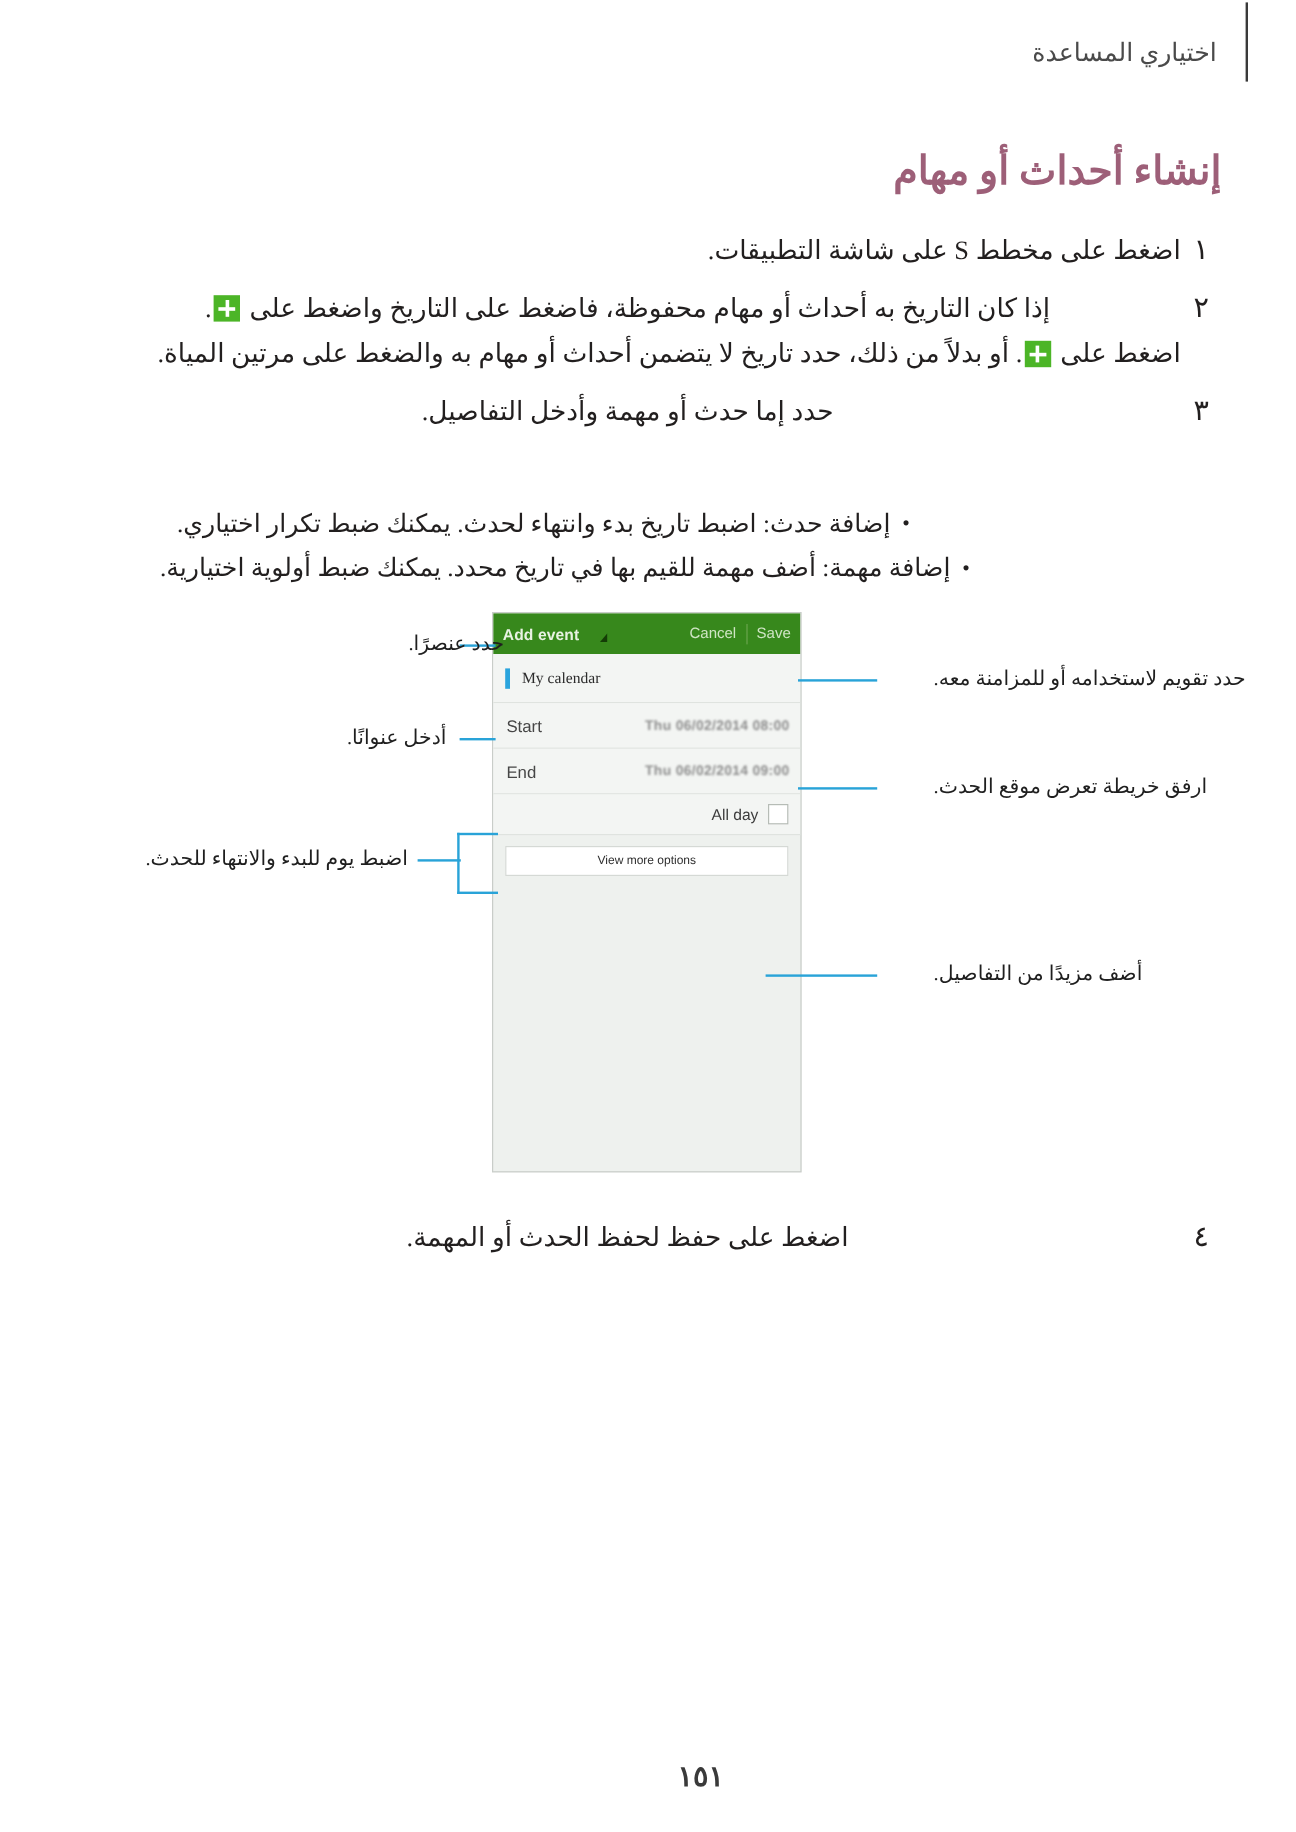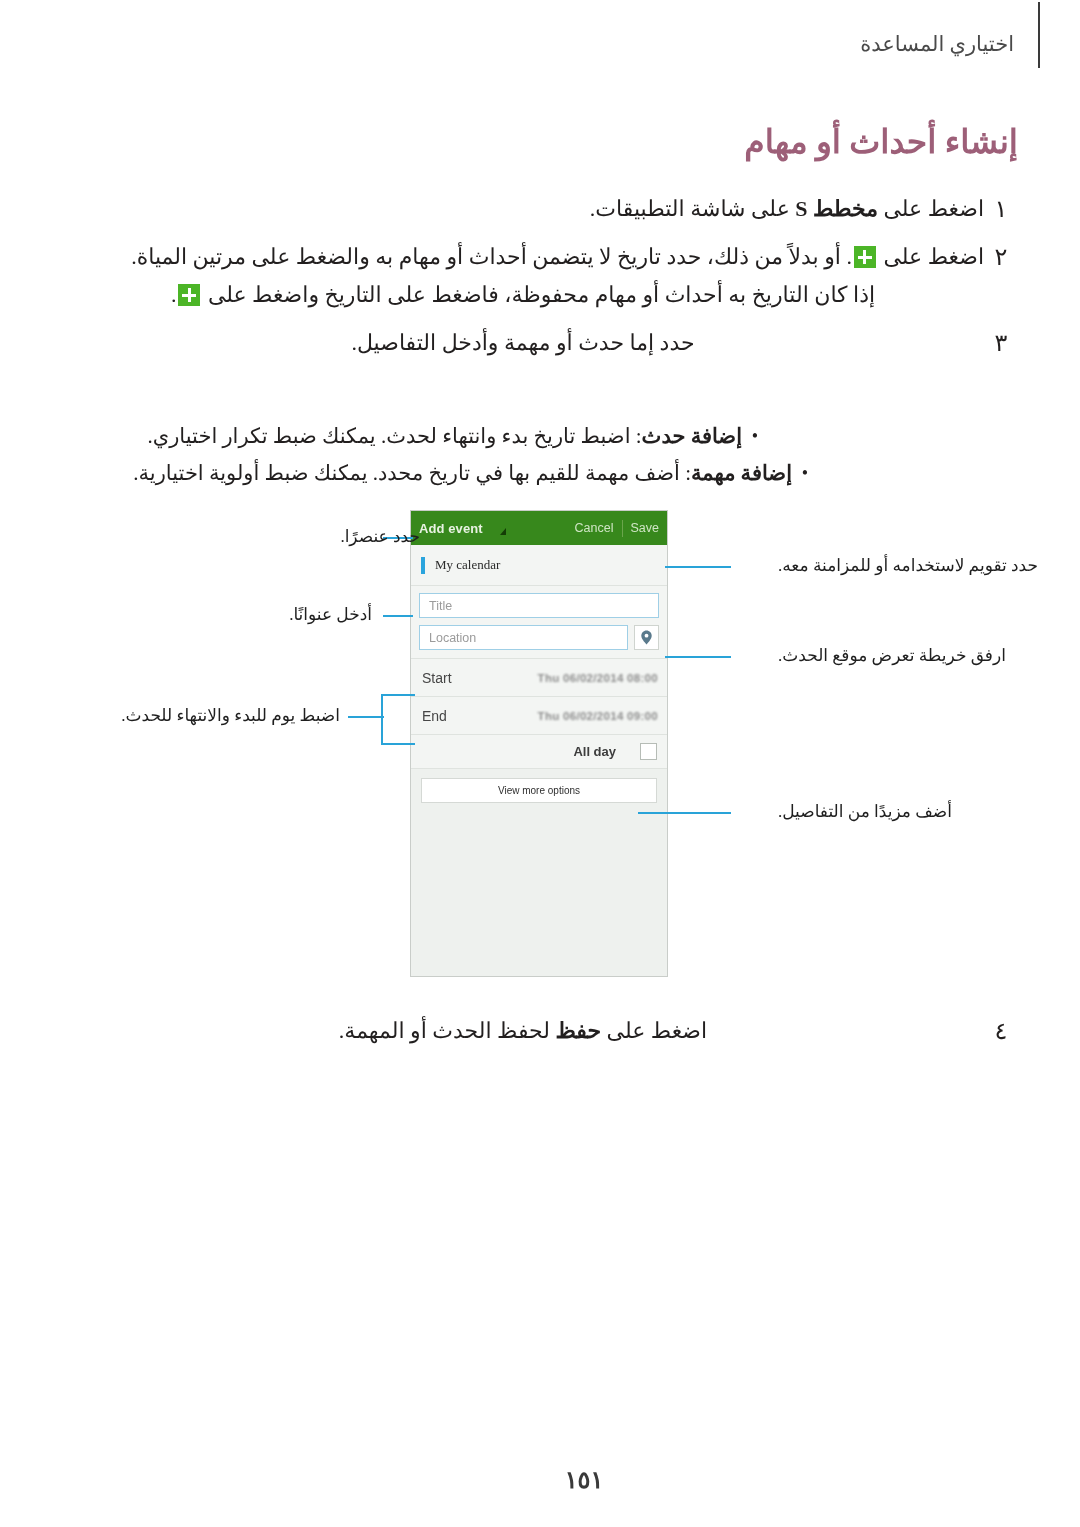--- a/index.html
+++ b/index.html
@@ -77,21 +77,21 @@
   .step-body {
     flex: 1 1 auto;
     font-size: 22px;
     line-height: 38px;
     text-align: justify;
   }
   .step-body.center {
     text-align: right;
   }
   .step-line { display: block; }
-  .b { font-weight: bold; }
+  .b { font-weight: normal; }
 
   
   .plus-icon {
     display: inline-block;
     width: 22px;
     height: 22px;
     background: #4cb527;
     position: relative;
     vertical-align: -4px;
     margin: 0 2px;
@@ -285,23 +285,22 @@
   }
 
   
   .row-allday {
     height: 33px;
     background: #f3f5f3;
     border-bottom: 1px solid #dfe3df;
     display: flex;
     align-items: center;
     justify-content: flex-end;
-    gap: 24px;
+    gap: 8px;
     padding-right: 10px;
-    font-weight: bold;
   }
   .allday-label {
     font-size: 13px;
     color: #3d3d3d;
   }
   .allday-box {
     width: 17px;
     height: 17px;
     background: #ffffff;
     border: 1px solid #b6bcb6;
@@ -376,25 +375,25 @@
     <div class="step-body center">
       <span class="step-line">
         <span>اضغط على </span><span class="b">مخطط S</span><span> على شاشة التطبيقات.</span>
       </span>
     </div>
   </div>
 
   <div class="step">
     <div class="step-num">٢</div>
     <div class="step-body">
+      <span class="step-line" style="text-align:center;">
+        <span>إذا كان التاريخ به أحداث أو مهام محفوظة، فاضغط على التاريخ واضغط على </span><span class="plus-icon"></span><span>.</span>
+      </span>
       <span class="step-line">
         <span>اضغط على </span><span class="plus-icon"></span><span>. أو بدلاً من ذلك، حدد تاريخ لا يتضمن أحداث أو مهام به والضغط على مرتين المياة.</span>
-      </span>
-      <span class="step-line" style="text-align:center;">
-        <span>إذا كان التاريخ به أحداث أو مهام محفوظة، فاضغط على التاريخ واضغط على </span><span class="plus-icon"></span><span>.</span>
       </span>
     </div>
   </div>
 
   <div class="step">
     <div class="step-num">٣</div>
     <div class="step-body" style="text-align:center;">
       <span class="step-line">حدد إما حدث أو مهمة وأدخل التفاصيل.</span>
     </div>
   </div>
@@ -433,32 +432,20 @@
         <span class="bar-divider"></span>
         <span class="bar-action">Save</span>
       </div>
     </div>
 
     <div class="row-calendar">
       <span class="cal-swatch"></span>
       <span class="cal-name">My calendar</span>
     </div>
 
-    <div class="fields">
-      <div class="field">Title</div>
-      <div class="field-row">
-        <div class="field">Location</div>
-        <div class="pin-btn">
-          <svg width="13" height="15" viewBox="0 0 13 15">
-            <path d="M6.5 0.6C3.6 0.6 1.3 2.9 1.3 5.8c0 3.7 5.2 8.6 5.2 8.6s5.2-4.9 5.2-8.6C11.7 2.9 9.4 0.6 6.5 0.6z" fill="#5a7a8c"></path>
-            <circle cx="6.5" cy="5.7" r="1.9" fill="#ffffff"></circle>
-          </svg>
-        </div>
-      </div>
-    </div>
 
     <div class="row-time">
       <span class="time-label">Start</span>
       <span class="time-value">Thu 06/02/2014   08:00</span>
     </div>
 
     <div class="row-time">
       <span class="time-label">End</span>
       <span class="time-value">Thu 06/02/2014   09:00</span>
     </div>

